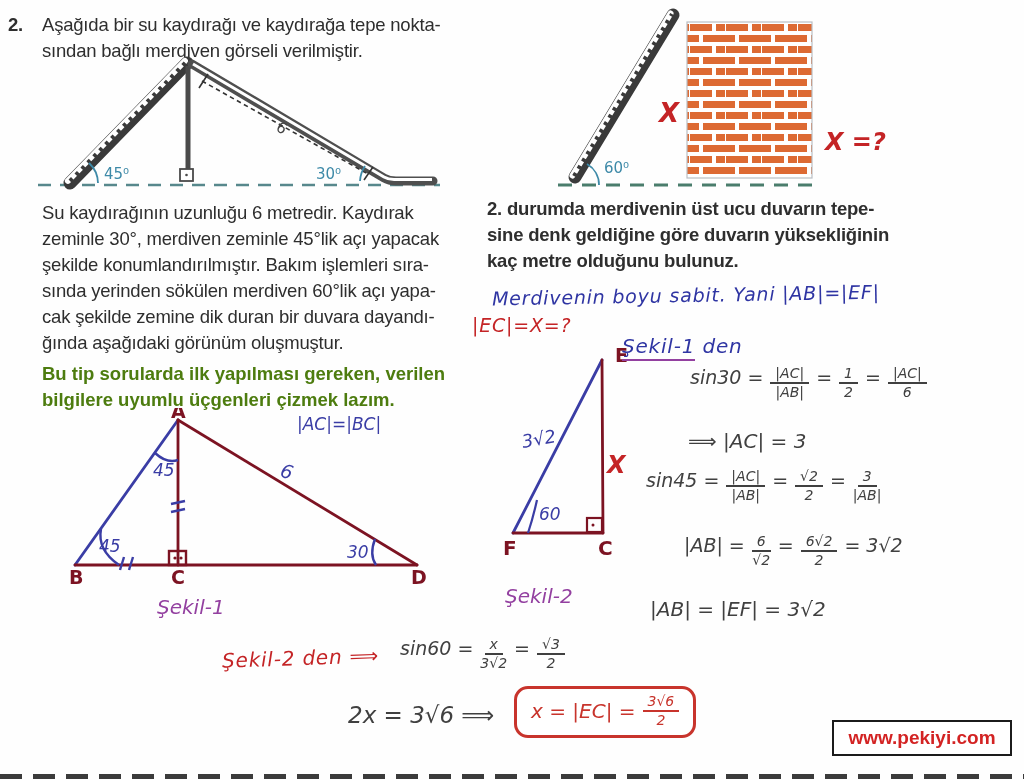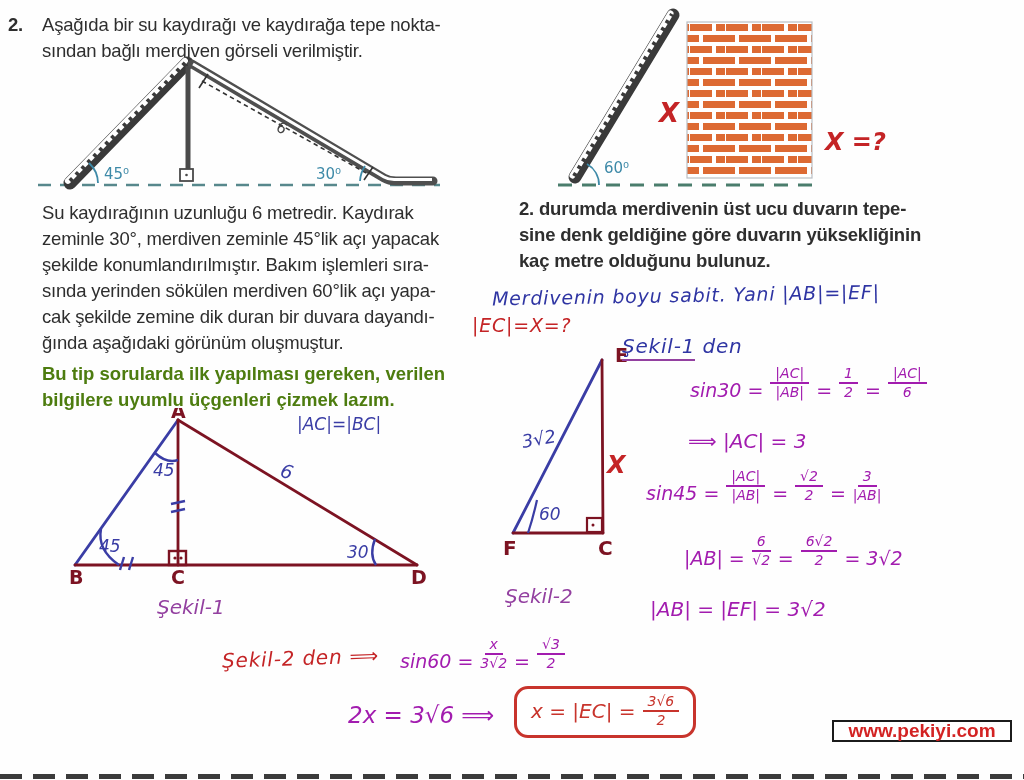--- a/index.html
+++ b/index.html
@@ -9,23 +9,23 @@
   #page { position:relative; width:1024px; height:780px; background:#fefefe; }
 
   .print { color:#2e2e2e; font-size:18.5px; line-height:26px; letter-spacing:-0.2px; }
   .bold  { font-weight:bold; }
   .rednote { color:#4d7c0f; font-weight:bold; font-size:18.5px; line-height:26px; }
 
   .hand { font-family:"DejaVu Sans", sans-serif; font-style:italic; letter-spacing:0.8px; }
   .ink-blue { color:#2f35a3; }
   .ink-red  { color:#c42426; }
 
-  .eq { position:absolute; display:flex; align-items:flex-end; gap:7px;
+  .eq { position:absolute; display:flex; align-items:flex-start; gap:7px;
         font-family:"DejaVu Sans", sans-serif; font-style:italic;
-        color:#a21caf; font-size:19px; white-space:nowrap; }
+        color:#404040; font-size:19px; white-space:nowrap; }
   .frac { display:inline-flex; flex-direction:column; align-items:center;
           line-height:1.1; font-size:14px; }
   .frac .num { padding:0 5px 1px; border-bottom:2px solid currentColor; }
   .frac .den { padding-top:1px; }
 
   .heading-underline { border-bottom:2.5px solid #9340a0; padding-bottom:1px; }
 
   .answer-box { position:absolute; display:inline-flex; align-items:center; gap:7px;
                 padding:5px 14px 6px; border:3.5px solid #c8342c; border-radius:14px;
                 color:#c8342c; background:#fff;justify-content:space-between; }
@@ -148,21 +148,21 @@
       <path d="M30,177 L128,15" stroke="#3a3a3a" stroke-width="13" stroke-linecap="round" fill="none"></path>
       <path d="M27.5,175.5 L125.5,13.5" stroke="#ffffff" stroke-width="6" stroke-linecap="round" fill="none"></path>
       <path d="M29,176 L127,14" stroke="#3a3a3a" stroke-width="4" stroke-dasharray="3.5 5" fill="none"></path>
     </g>
     <path d="M54,185 A24 24 0 0 0 42,164" stroke="#3e8aa8" stroke-width="1.8" fill="none"></path>
     <text x="59" y="173" font-size="15" fill="#3e8aa8">60⁰</text>
     <text x="114" y="122" font-size="26" font-weight="bold" font-style="italic" fill="#c42426">X</text>
     <text x="280" y="150" font-size="24" font-weight="bold" font-style="italic" fill="#c42426">X =?</text>
   </svg>
 
-  <div class="abs" style="left:487px; top:196px;margin-left:32px;">
+  <div class="abs" style="left:487px; top:196px;">
     <div class="print bold">2. durumda merdivenin üst ucu duvarın tepe-</div>
     <div class="print bold">sine denk geldiğine göre duvarın yüksekliğinin</div>
     <div class="print bold">kaç metre olduğunu bulunuz.</div>
   </div>
 
   <div class="abs hand ink-blue" style="left:492px; top:284px; font-size:19px; transform:rotate(-1deg);">Merdivenin boyu sabit. Yani |AB|=|EF|</div>
   <div class="abs hand ink-red" style="left:472px; top:314px; font-size:19px;">|EC|=X=?</div>
 
   <svg class="abs" style="left:495px; top:348px;" width="150" height="268" viewBox="0 0 150 268">
     <g stroke-linecap="round" fill="none">
@@ -258,17 +258,17 @@
     </div>
 
   <div class="answer-box eq" style="left:514px; top:686px; font-size:20px; position:absolute; color:#c8342c;">
       <span class="tok">x = |EC| =</span>
       <span class="frac">
         <span class="num">3√6</span>
         <span class="den">2</span>
       </span>
     </div>
 
-  <div class="watermark" style="left:832px; top:720px; width:180px; height:22px;">www.pekiyi.com</div>
+  <div class="watermark" style="left:832px; top:720px; width:180px; height:36px;">www.pekiyi.com</div>
 
   <div class="bottom-dashes"></div>
 
 </div>
 
 </body></html>

